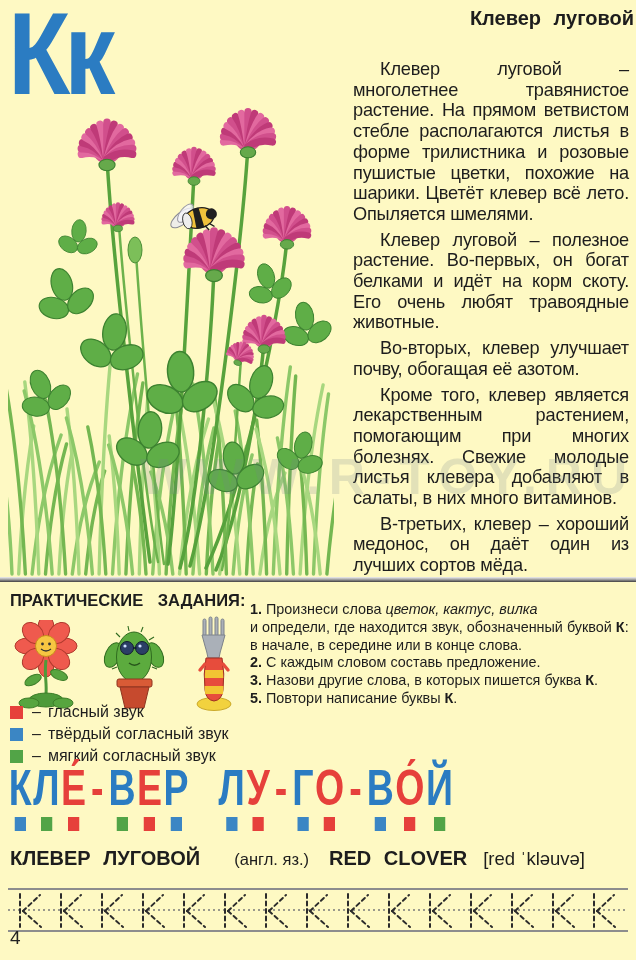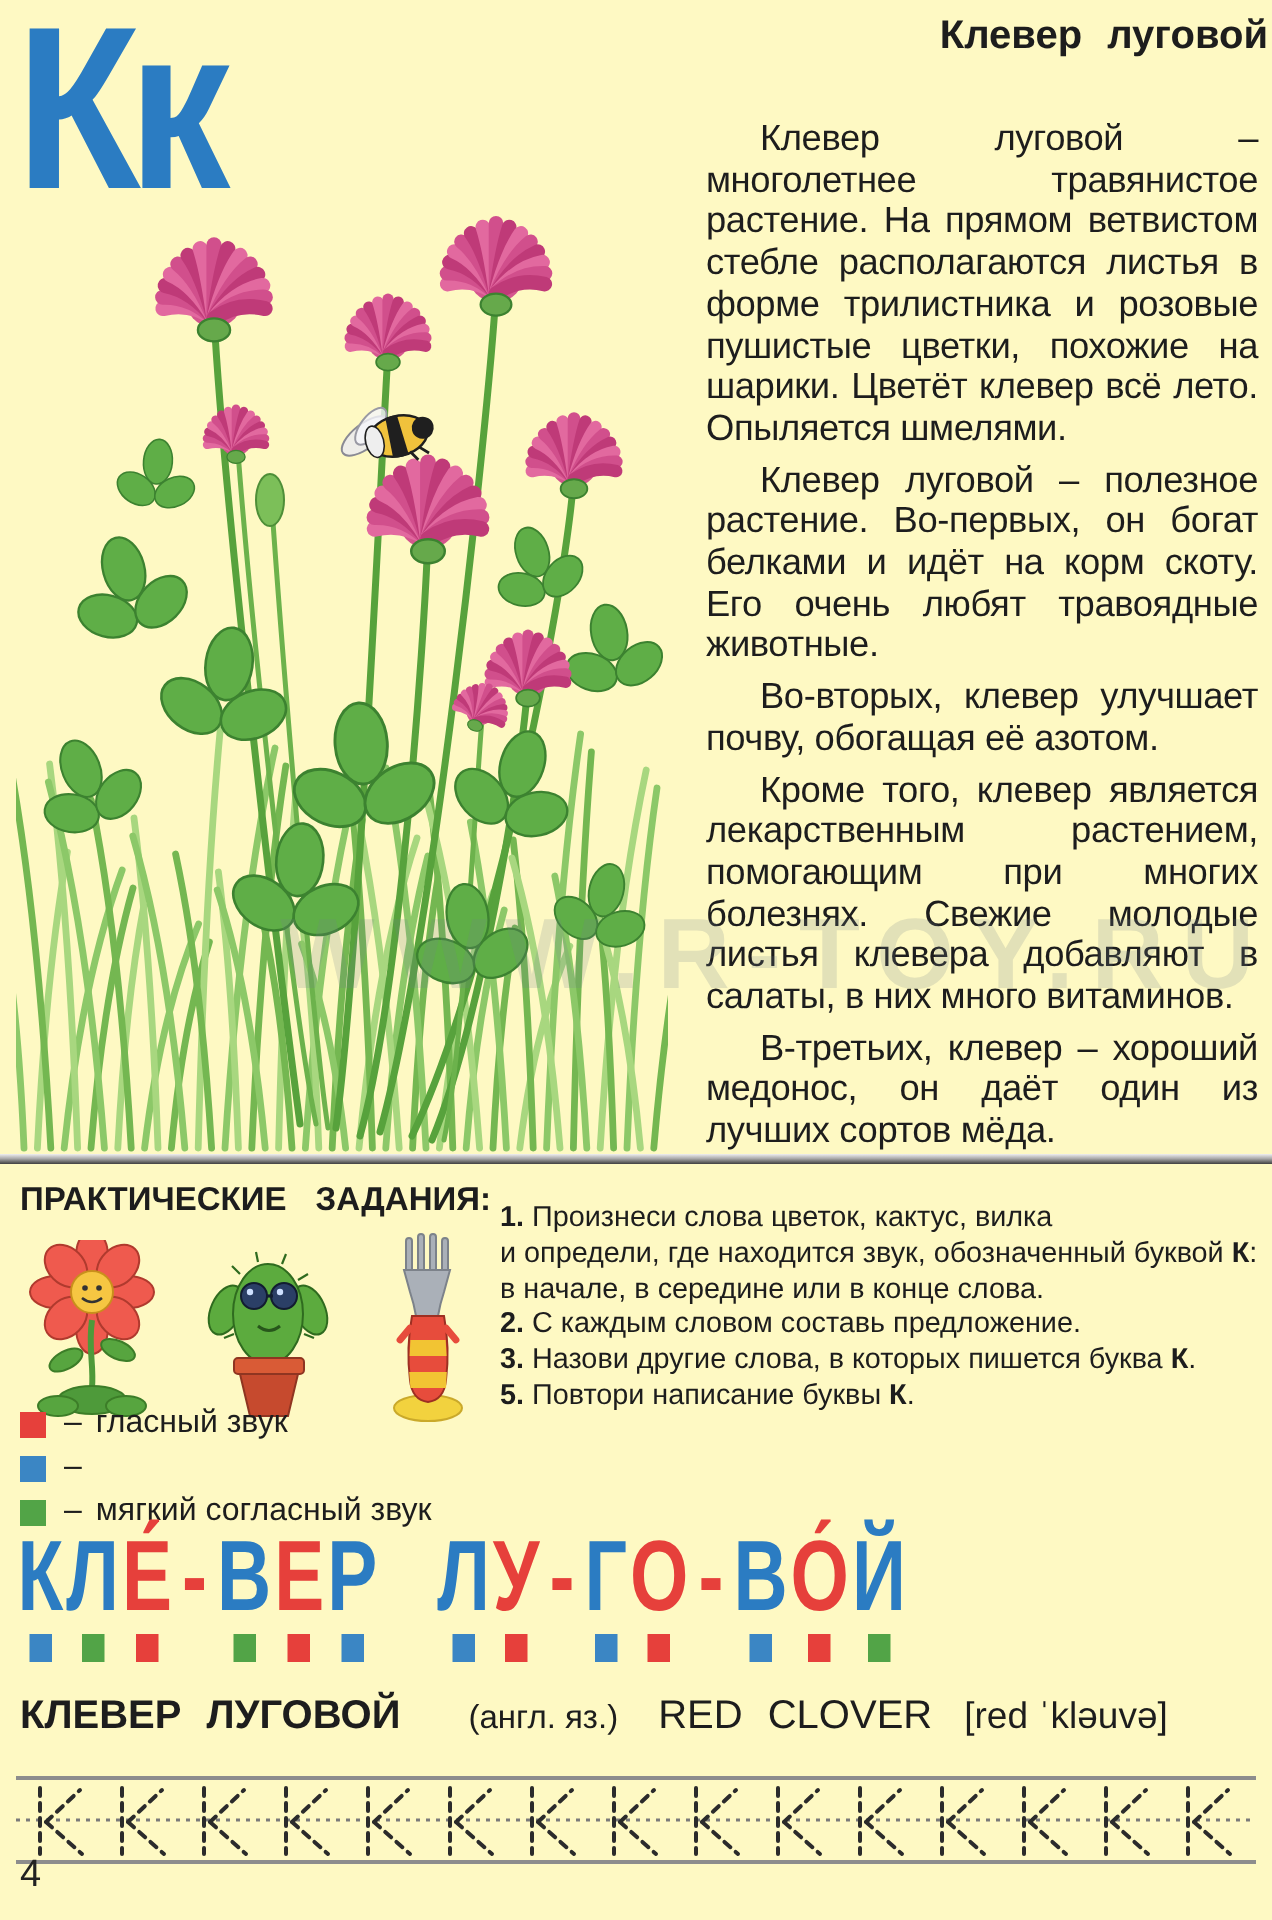--- a/index.html
+++ b/index.html
@@ -40,37 +40,37 @@
             justify-content:space-between;align-items:flex-end;}
   #legend{position:absolute;left:10px;top:701px;font-size:16px;}
   .legend-row{display:flex;align-items:center;height:22px;}
   .legend-sq{width:13px;height:13px;margin-right:9px;flex:none;}
   .legend-dash{margin-right:7px;}
   .sq-red{background:var(--red)}.sq-blue{background:#3b86c4}.sq-green{background:#52a447}.sq-none{background:transparent}
 
   #tasks{position:absolute;left:250px;top:601px;width:386px;font-size:14.4px;line-height:17.8px;}
   .task{margin:0;}
   #tasks .b{font-weight:bold;}
-  #tasks .i{}
+  #tasks .i{font-style:italic;}
 
   
   #syllables{position:absolute;left:8px;top:762px;display:flex;gap:38px;
              transform:scaleX(.75);transform-origin:left top;white-space:nowrap;}
   .syl-word{display:flex;}
   .lcell{display:flex;flex-direction:column;align-items:center;margin:0 1px;}
   .lchar{font-size:50px;font-weight:bold;line-height:52px;}
   .c-blue{color:var(--blue)}.c-red{color:var(--red)}
   .lchar.hyph{width:26px;text-align:center;}
   .lsq{width:15px;height:14px;margin-top:3px;}
 
   
   #translation{position:absolute;left:10px;top:847px;display:flex;align-items:baseline;}
   .tr-ru{font-size:20px;font-weight:bold;word-spacing:7px;}
   .tr-note{font-size:16.5px;margin-left:34px;text-align:center;}
-  .tr-en{font-size:20px;font-weight:normal;margin-left:20px;word-spacing:7px;}
+  .tr-en{font-size:20px;font-weight:bold;margin-left:20px;word-spacing:7px;}
   .tr-ipa{font-size:18.5px;margin-left:16px;}
 
   
   #practice-band{position:absolute;left:8px;top:886px;}
   .bandline{stroke:#8d8d8d;stroke-width:2;}
   .bandmid{stroke:#7a7a7a;stroke-width:1.5;stroke-dasharray:2 3;}
   .kcell path{stroke:#2b2b2b;stroke-width:2;fill:none;stroke-dasharray:4 3.5;stroke-linecap:round;}
 
   #page-number{position:absolute;left:10px;top:927px;font-size:19px;color:#222;}
 </style>
@@ -287,20 +287,21 @@
 
   <div id="legend">
     <div class="legend-row">
       <span class="legend-sq sq-red"></span>
       <span class="legend-dash">–</span>
       <span>гласный звук</span>
     </div>
     <div class="legend-row">
       <span class="legend-sq sq-blue"></span>
       <span class="legend-dash">–</span>
+      <span>твёрдый согласный звук</span>
     </div>
     <div class="legend-row">
       <span class="legend-sq sq-green"></span>
       <span class="legend-dash">–</span>
       <span>мягкий согласный звук</span>
     </div>
   </div>
 
   <div id="tasks">
     <div class="task"><span class="b">1.</span><span> Произнеси слова </span><span class="i">цветок, кактус, вилка</span><br><span>и определи, где находится звук, обозначенный буквой </span><span class="b">К</span><span>: в начале, в середине или в конце слова.</span></div>

